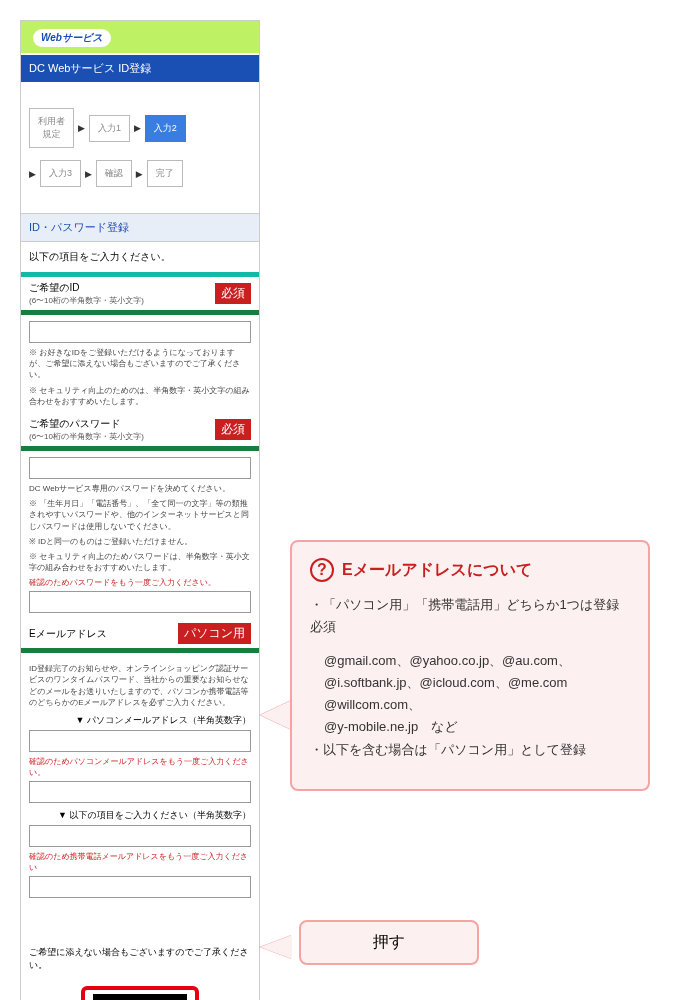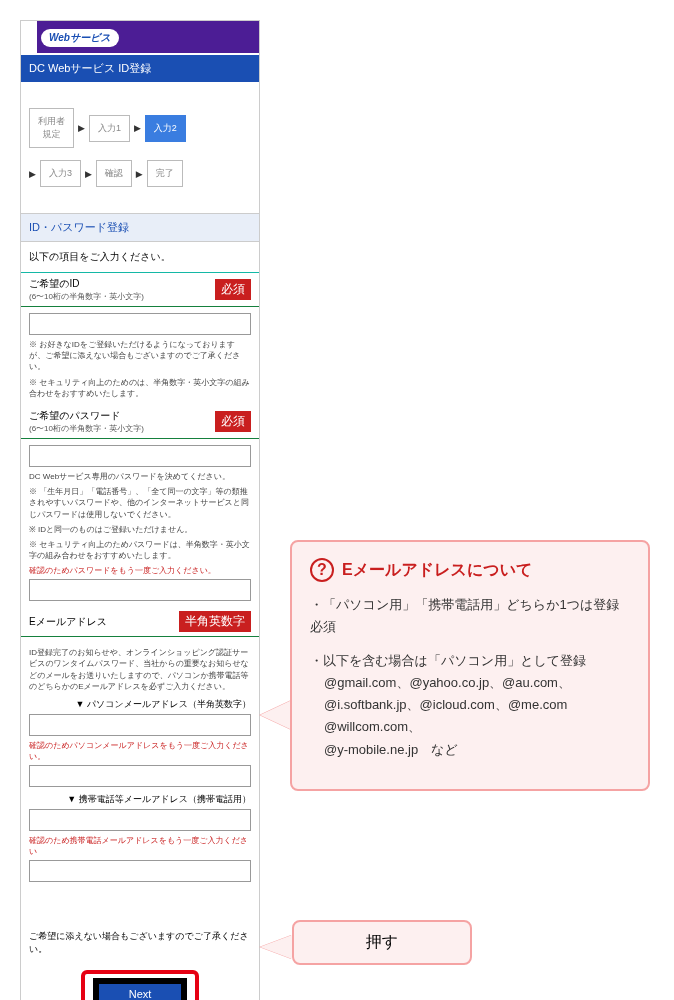--- a/index.html
+++ b/index.html
@@ -1,32 +1,32 @@
 <!DOCTYPE html>
 <html><head>
 <meta charset="utf-8">
 <style>
   * { box-sizing: border-box; margin: 0; padding: 0; }
   body { font-family: "Hiragino Sans", "Meiryo", sans-serif; background: #fff; width: 674px; height: 1000px; position: relative; }
   
   .phone { position: absolute; left: 20px; top: 20px; width: 240px; border: 1px solid #ccc; background: #fff; }
-  .phone-header { background: #4c1d95; padding: 6px 4px; margin-left: 16px; }
+  .phone-header { background: #bef264; padding: 6px 12px; }
   .logo { display: inline-block; background: #fff; border-radius: 10px; padding: 2px 8px; font-size: 10px; font-style: italic; color: #1a4fb3; font-weight: bold; }
   .page-title-bar { background: #1a4fb3; color: #fff; font-size: 11px; padding: 6px 8px; margin-top: 2px; }
   
   .steps { padding: 26px 8px; display: flex; flex-wrap: wrap; gap: 4px; align-items: center; }
   .step { border: 1px solid #bbb; padding: 6px 8px; font-size: 9px; text-align: center; color: #888; min-width: 36px; }
   .step.active { background: #3a7de0; color: #fff; border-color: #3a7de0; }
   .arrow { font-size: 9px; color: #333; }
   
   .section-title { background: #e8eef8; border-top: 1px solid #ccc; border-bottom: 1px solid #ccc; color: #1a4fb3; font-size: 11px; padding: 6px 8px; }
-  .instruction { font-size: 10px; padding: 8px; border-bottom: 1px solid #14b8a6; }
+  .instruction { font-size: 10px; padding: 8px; border-bottom: 5px solid #14b8a6; }
   
   .field-group { padding: 0; }
-  .field-header { display: flex; justify-content: space-between; align-items: center; border-bottom: 1px solid #15803d; padding: 4px 8px; }
+  .field-header { display: flex; justify-content: space-between; align-items: center; border-bottom: 5px solid #15803d; padding: 4px 8px; }
   .field-label { font-size: 10px; }
   .field-hint { font-size: 8px; color: #555; text-align: right; }
   .badge { background: #c91f1f; color: #fff; font-size: 12px; padding: 2px 6px; }
   .field-body { padding: 6px 8px; }
   .text-input { width: 100%; border: 1px solid #999; padding: 4px; font-size: 10px; height: 22px; }
   .note { font-size: 8px; color: #444; margin-top: 4px; line-height: 1.4; }
   .confirm-note { font-size: 8px; color: #c91f1f; margin-top: 4px; }
   .sub-label { font-size: 9px; margin: 6px 0 3px; text-align: right; }
   
   .gap { height: 28px; background: #fff; }
@@ -40,21 +40,21 @@
   .next-btn { background: #1a4fb3; color: #fff; border: 6px solid #000000; padding: 4px 30px; font-size: 11px; cursor: pointer; }
   
   
   .callout { position: absolute; background: #fdf0f0; border: 2px solid #f5a3a3; border-radius: 8px; padding: 16px 18px; }
   .callout1 { left: 290px; top: 540px; width: 360px; }
   .callout1-title { display: flex; align-items: center; gap: 8px; font-size: 16px; font-weight: bold; color: #c91f1f; margin-bottom: 12px; }
   .q-icon { width: 24px; height: 24px; border: 2px solid #c91f1f; border-radius: 50%; display: inline-flex; align-items: center; justify-content: center; font-size: 16px; font-weight: bold; color: #c91f1f; }
   .callout1-body { font-size: 13px; color: #333; line-height: 1.7; }
   .callout1-body .item { margin-bottom: 12px; }
   
-  .callout2 { left: 292px; top: 920px; width: 180px; text-align: center; font-size: 16px; padding: 10px; }
+  .callout2 { left: 299px; top: 920px; width: 180px; text-align: center; font-size: 16px; padding: 10px; }
   
   .pointer1, .pointer2 { position: absolute; width: 0; height: 0; }
   .pointer1 { left: 260px; top: 700px; border-top: 15px solid transparent; border-bottom: 15px solid transparent; border-right: 32px solid #fdf0f0; filter: drop-shadow(-1px 0 0 #f5a3a3); }
   .pointer2 { left: 260px; top: 935px; border-top: 12px solid transparent; border-bottom: 12px solid transparent; border-right: 32px solid #fdf0f0; filter: drop-shadow(-1px 0 0 #f5a3a3); }
 </style>
 </head>
 <body>
 
 <div class="phone">
   <div class="phone-header">
@@ -111,29 +111,29 @@
       <div class="note">※ IDと同一のものはご登録いただけません。</div>
       <div class="note">※ セキュリティ向上のためパスワードは、半角数字・英小文字の組み合わせをおすすめいたします。</div>
       <div class="confirm-note">確認のためパスワードをもう一度ご入力ください。</div>
       <input class="text-input" style="margin-top: 3px;">
     </div>
   </div>
 
   <div class="field-group">
     <div class="field-header">
       <div class="field-label">Eメールアドレス</div>
-      <span class="badge">半角英数字</span>
+      <span class="badge">パソコン用</span>
     </div>
     <div class="field-body">
       <div class="note">ID登録完了のお知らせや、オンラインショッピング認証サービスのワンタイムパスワード、当社からの重要なお知らせなどのメールをお送りいたしますので、パソコンか携帯電話等のどちらかのEメールアドレスを必ずご入力ください。</div>
       <div class="sub-label">▼ パソコンメールアドレス（半角英数字）</div>
       <input class="text-input" style="">
       <div class="confirm-note">確認のためパソコンメールアドレスをもう一度ご入力ください。</div>
       <input class="text-input" style="margin-top: 3px;">
-      <div class="sub-label">▼ 携帯電話等メールアドレス（携帯電話用）</div>
+      <div class="sub-label">▼ 以下の項目をご入力ください（半角英数字）</div>
       <input class="text-input" style="">
       <div class="confirm-note">確認のため携帯電話メールアドレスをもう一度ご入力ください</div>
       <input class="text-input" style="margin-top: 3px;">
     </div>
   </div>
 
   <div class="gap"></div>
 
   <div class="bottom-block">
     <div class="final-instruction">ご希望に添えない場合もございますのでご了承ください。</div>
@@ -147,24 +147,24 @@
 
 <div class="pointer1"></div>
 <div class="callout callout1">
   <div class="callout1-title">
     <span class="q-icon">?</span>
     <span>Eメールアドレスについて</span>
   </div>
   <div class="callout1-body">
     <div class="item">・「パソコン用」「携帯電話用」どちらか1つは登録必須</div>
     <div class="item">
-      <div>・以下を含む場合は「パソコン用」として登録</div>
       <div style="padding-left:14px;white-space:pre-line">@gmail.com、@yahoo.co.jp、@au.com、@i.softbank.jp、@icloud.com、@me.com
 @willcom.com、
 @y-mobile.ne.jp　など</div>
+      <div>・以下を含む場合は「パソコン用」として登録</div>
     </div>
   </div>
 </div>
 
 <div class="pointer2"></div>
 <div class="callout callout2">
   <span>押す</span>
 </div>
 
 </body></html>

